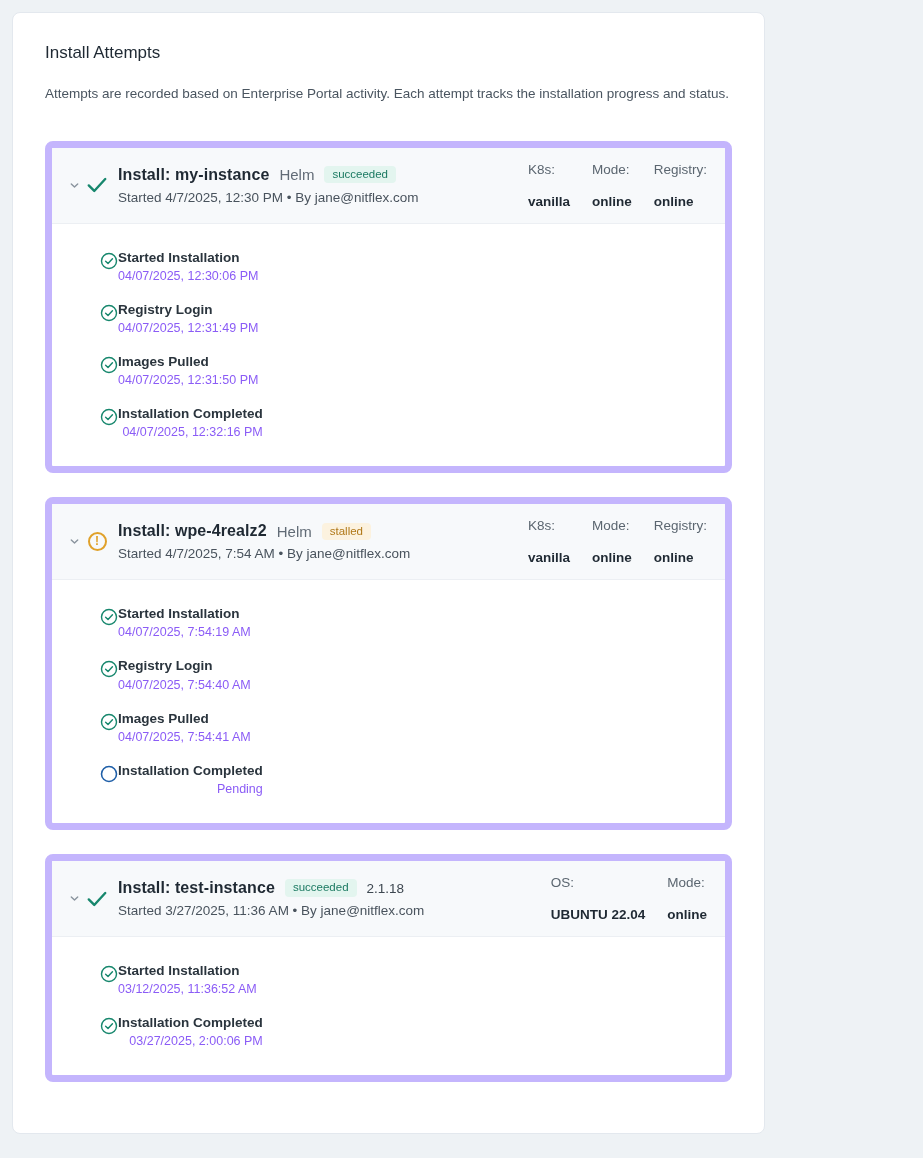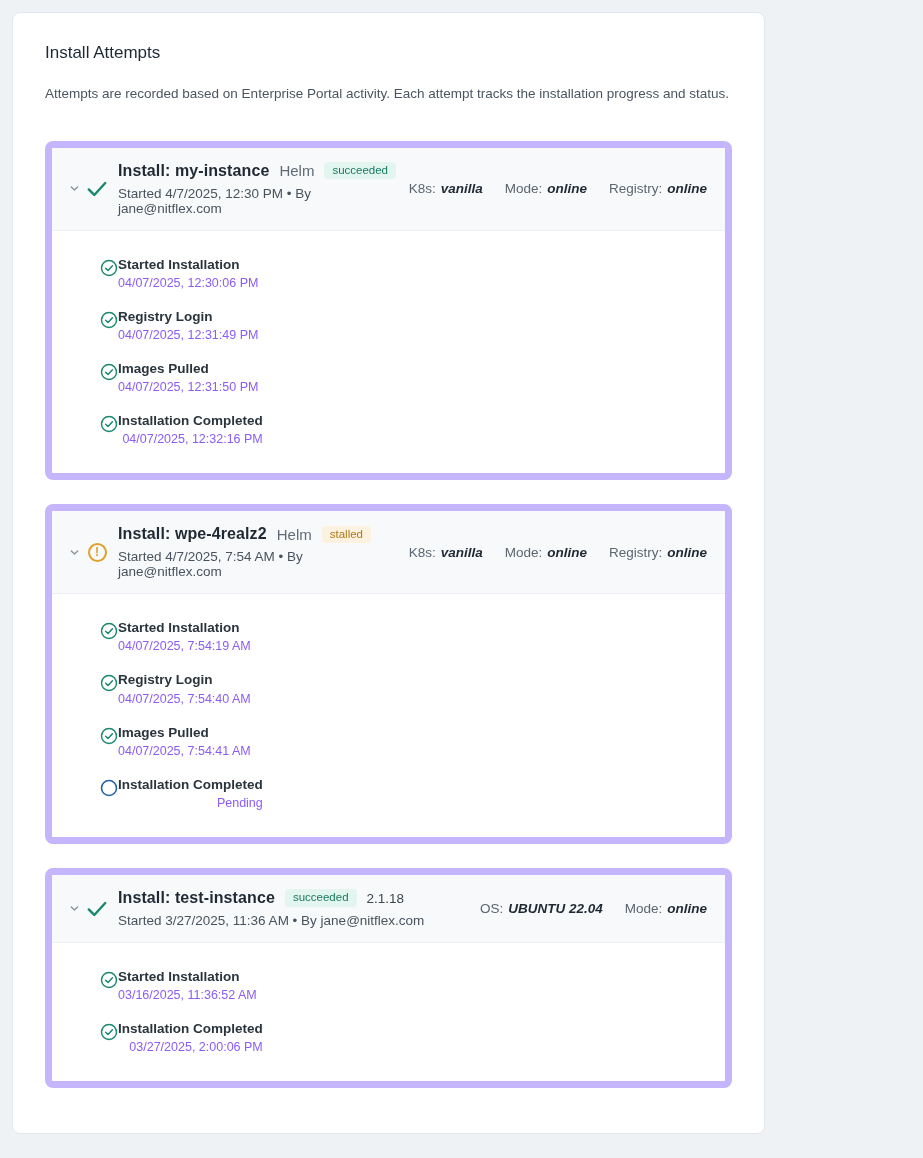--- a/index.html
+++ b/index.html
@@ -148,23 +148,22 @@
     align-items: center;
     gap: 22px;
     font-size: 13.5px;
     color: #5b6670;
     white-space: nowrap;
     padding-left: 12px;
   }
   .header-meta b {
     color: #1f2933;
     font-weight: bold;
-    font-style: italic;
-  }
-  .meta-item { display: inline-flex; gap: 5px; }
+  }
+  .meta-item { display: inline-flex; gap: 17px; flex-direction: column; }
 
   .steps {
     padding: 26px 18px 26px 48px;
     display: flex;
     flex-direction: column;
     gap: 18px;
   }
   .step {
     display: flex;
     align-items: flex-start;
@@ -403,21 +402,21 @@
           <div class="steps">
             <div class="step">
               <span class="step-icon">
                 <svg width="18" height="18" viewBox="0 0 24 24" fill="none" stroke="#17876d" stroke-width="1.9" stroke-linecap="round" stroke-linejoin="round">
                   <circle cx="12" cy="12" r="10"></circle>
                   <path d="M7.5 12.3 L10.7 15.4 L16.6 8.9"></path>
                 </svg>
               </span>
               <div class="step-text">
                 <div class="step-label">Started Installation</div>
-                <div class="step-time">03/16/2025, 11:36:52 AM</div>
+                <div class="step-time">03/12/2025, 11:36:52 AM</div>
               </div>
             </div>
             <div class="step">
               <span class="step-icon">
                 <svg width="18" height="18" viewBox="0 0 24 24" fill="none" stroke="#17876d" stroke-width="1.9" stroke-linecap="round" stroke-linejoin="round">
                   <circle cx="12" cy="12" r="10"></circle>
                   <path d="M7.5 12.3 L10.7 15.4 L16.6 8.9"></path>
                 </svg>
               </span>
               <div class="step-text">

